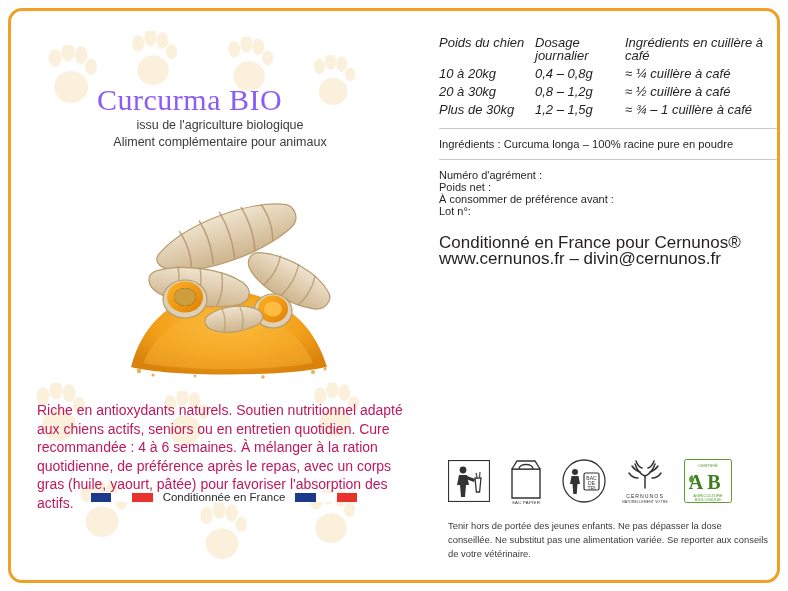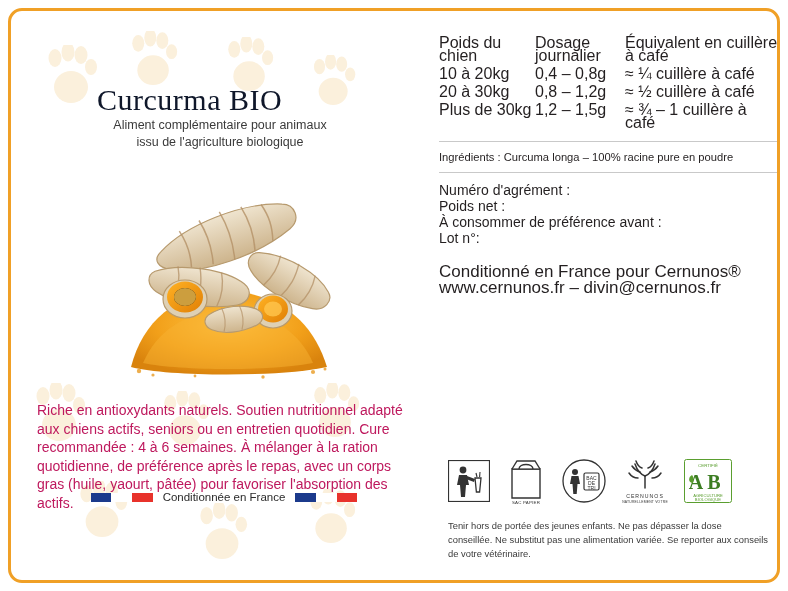--- a/index.html
+++ b/index.html
@@ -37,21 +37,21 @@
     position: absolute;
     left: 0; top: 0;
     width: 420px; height: 100%;
     z-index: 2;
   }
   .title {
     position: absolute;
     left: 86px; top: 72px;
     font-family: "Liberation Serif", serif;
     font-size: 30px;
-    color: #0f172a;
+    color: #8b5cf6;
     letter-spacing: .5px;
     white-space: nowrap;
   }
   .subtitle {
     position: absolute;
     left: 84px; top: 106px;
     width: 250px;
     text-align: center;
     font-size: 12.5px;
     line-height: 17px;
@@ -99,34 +99,35 @@
     width: 340px;
     z-index: 2;
     font-size: 11.2px;
     color: #231f20;
   }
   .sec-title { font-size: 11.4px; margin-bottom: 6px; }
   .dose-table { width: 100%; border-collapse: collapse; }
   .dose-table th, .dose-table td {
     text-align: left;
     font-weight: normal;
-    font-size: 16px;
+    font-size: 13px;
     padding: 2.6px 0;
     vertical-align: top;
     line-height: 13px;
+    font-style: italic;
   }
   .dose-table col.c1 { width: 96px; }
   .dose-table col.c2 { width: 90px; }
   .dose-table col.c3 { width: auto; }
 
   .rule { height: 1px; background: #c9c9c9; margin: 9px 0 9px 0; width: 100%; }
 
   .block { margin-top: 2px; }
   .block .line { font-size: 11.1px; line-height: 16.5px; }
-  .spaced { font-size: 14px; }
+  .spaced { font-size: 11px; }
 
   .contact { margin-top: 4px; font-size: 17px; line-height: 16.5px; }
 
   
   .logos {
     position: absolute;
     left: 437px; top: 445px;
     width: 330px; height: 50px;
     display: flex;
     align-items: center;
@@ -260,22 +261,22 @@
             <ellipse cx="46" cy="22" rx="6" ry="8"></ellipse>
             <ellipse cx="26" cy="42" rx="17" ry="16"></ellipse>
           </g>
         </svg>
     </div>
   </div>
 
   <div class="left">
     <div class="title">Curcurma BIO</div>
     <div class="subtitle">
+      <div>issu de l'agriculture biologique</div>
       <div>Aliment complémentaire pour animaux</div>
-      <div>issu de l'agriculture biologique</div>
     </div>
 
     <div class="illus">
       <svg width="216" height="215" viewBox="0 0 216 215">
         <defs>
           <radialGradient id="pileg" cx="50%" cy="40%" r="62%">
             <stop offset="0%" stop-color="#ffc342"></stop>
             <stop offset="60%" stop-color="#f2a01a"></stop>
             <stop offset="100%" stop-color="#d9830d"></stop>
           </radialGradient>
@@ -376,21 +377,21 @@
     <table class="dose-table">
       <colgroup>
           <col class="c1">
           <col class="c2">
           <col class="c3">
         </colgroup>
       <thead>
         <tr>
           <th>Poids du chien</th>
           <th>Dosage journalier</th>
-          <th>Équivalent en cuillère à café</th>
+          <th>Ingrédients en cuillère à café</th>
         </tr>
       </thead>
       <tbody>
         <tr>
           <td>10 à 20kg</td>
           <td>0,4 – 0,8g</td>
           <td>≈ ¼ cuillère à café</td>
         </tr>
         <tr>
           <td>20 à 30kg</td>

